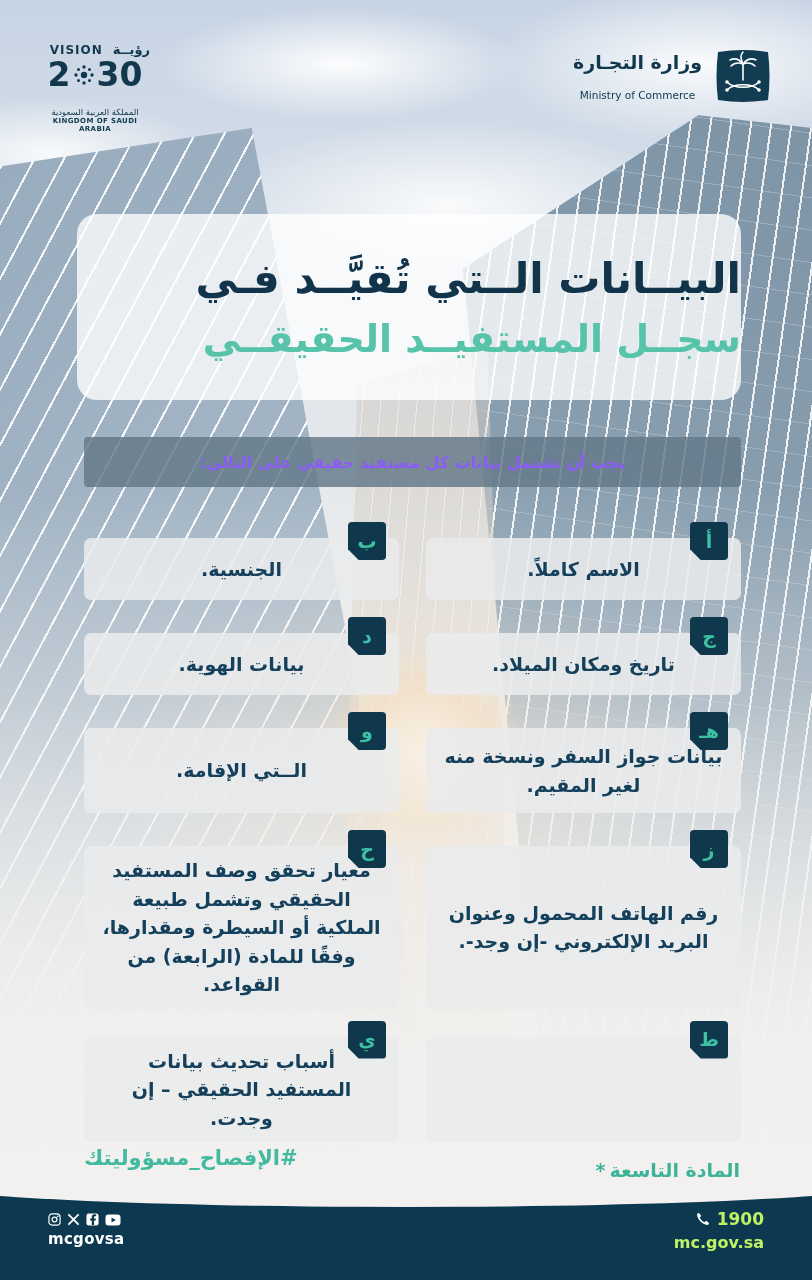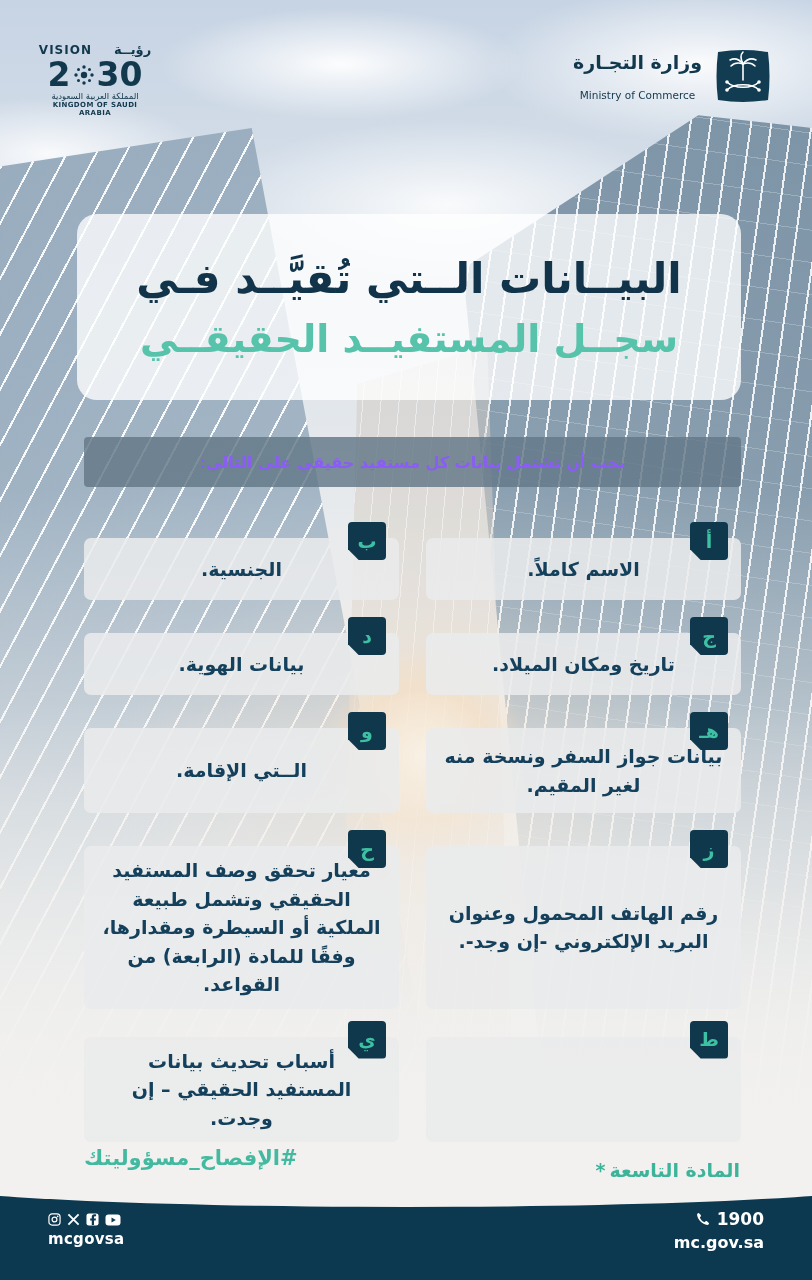--- a/index.html
+++ b/index.html
@@ -41,39 +41,39 @@
     radial-gradient(ellipse 430px 320px at 50% 62%, rgba(246,213,176,.45), transparent 70%); }
   .bg-haze { position:absolute; inset:0; background:
     linear-gradient(180deg, rgba(242,241,239,0) 38%, rgba(242,241,239,.5) 60%,
                     rgba(242,241,239,.9) 80%, #f2f1ef 90%); }
 
   .content { position:absolute; inset:0; z-index:2; }
 
   
   .vision-logo { position:absolute; left:40px; top:42px; width:110px;
     text-align:center; color:#11384d; }
-  .vision-row1 { display:flex; justify-content:center; align-items:baseline; gap:22px;
+  .vision-row1 { display:flex; justify-content:flex-end; align-items:baseline; gap:10px;
     font-size:12px; font-weight:bold; letter-spacing:1px; }
   .vision-row1 .ar { font-size:13px; letter-spacing:0; }
   .vision-year { display:flex; justify-content:center; align-items:center; gap:1px;
     font-size:33px; font-weight:bold; line-height:1; margin-top:1px; }
   .vision-star { width:24px; height:24px; }
-  .vision-ar-small { font-size:8.5px; margin-top:0; }
+  .vision-ar-small { font-size:8.5px; margin-top:16px; }
   .vision-en-small { font-size:7px; font-weight:bold; letter-spacing:.4px; }
 
   .moc-logo { position:absolute; right:40px; top:46px; display:flex; gap:12px; align-items:center; }
   .moc-text { text-align:center; color:#11384d; }
   .moc-ar { font-size:19px; font-weight:bold; }
   .moc-en { font-size:10.5px; margin-top:16px; }
   .moc-emblem { width:58px; height:60px; }
 
   
   .title-box { position:absolute; left:77px; top:214px; width:664px; height:186px;
     background:rgba(255,255,255,.78); border-radius:20px;
-    display:flex; flex-direction:column; justify-content:center; align-items:center; gap:14px; }
+    display:flex; flex-direction:column; justify-content:center; gap:14px; }
   .title-line1 { font-size:42px; font-weight:bold; color:#12344b; direction:rtl; }
   .title-line2 { font-size:38px; font-weight:bold; color:#57c3ab; direction:rtl; }
 
   
   .banner { position:absolute; left:84px; top:437px; width:657px; height:50px;
     background:rgba(99,119,136,.82); border-radius:4px;
     display:flex; justify-content:center; align-items:center; }
   .banner-text { color:#8b5cf6; font-size:16px; font-weight:bold; direction:rtl; }
 
   
@@ -103,21 +103,21 @@
 
   
   .footer { position:absolute; left:0; top:1181px; width:812px; height:99px;
     background:#0c3950; }
   .footer-curve { position:absolute; top:-1px; left:-12%; width:124%; height:27px;
     background:#f2f1ef; border-radius:0 0 50% 50% / 0 0 100% 100%; }
   .social-block { position:absolute; left:48px; top:32px; color:#fff; }
   .social-icons { display:flex; gap:6px; align-items:center; }
   .social-icons svg { display:block; }
   .social-handle { font-size:15px; font-weight:bold; margin-top:4px; letter-spacing:.3px; }
-  .contact-block { position:absolute; right:48px; top:28px; color:#ffffff; text-align:right; }
+  .contact-block { position:absolute; right:48px; top:28px; color:#bef264; text-align:right; }
   .contact-phone { display:flex; justify-content:flex-end; align-items:center; gap:7px;
     font-size:17px; font-weight:bold; }
   .contact-site { font-size:16px; font-weight:bold; margin-top:4px; }
 </style>
 </head>
 <body>
 
 <div class="page">
 
   <div class="bg-sky"></div>

